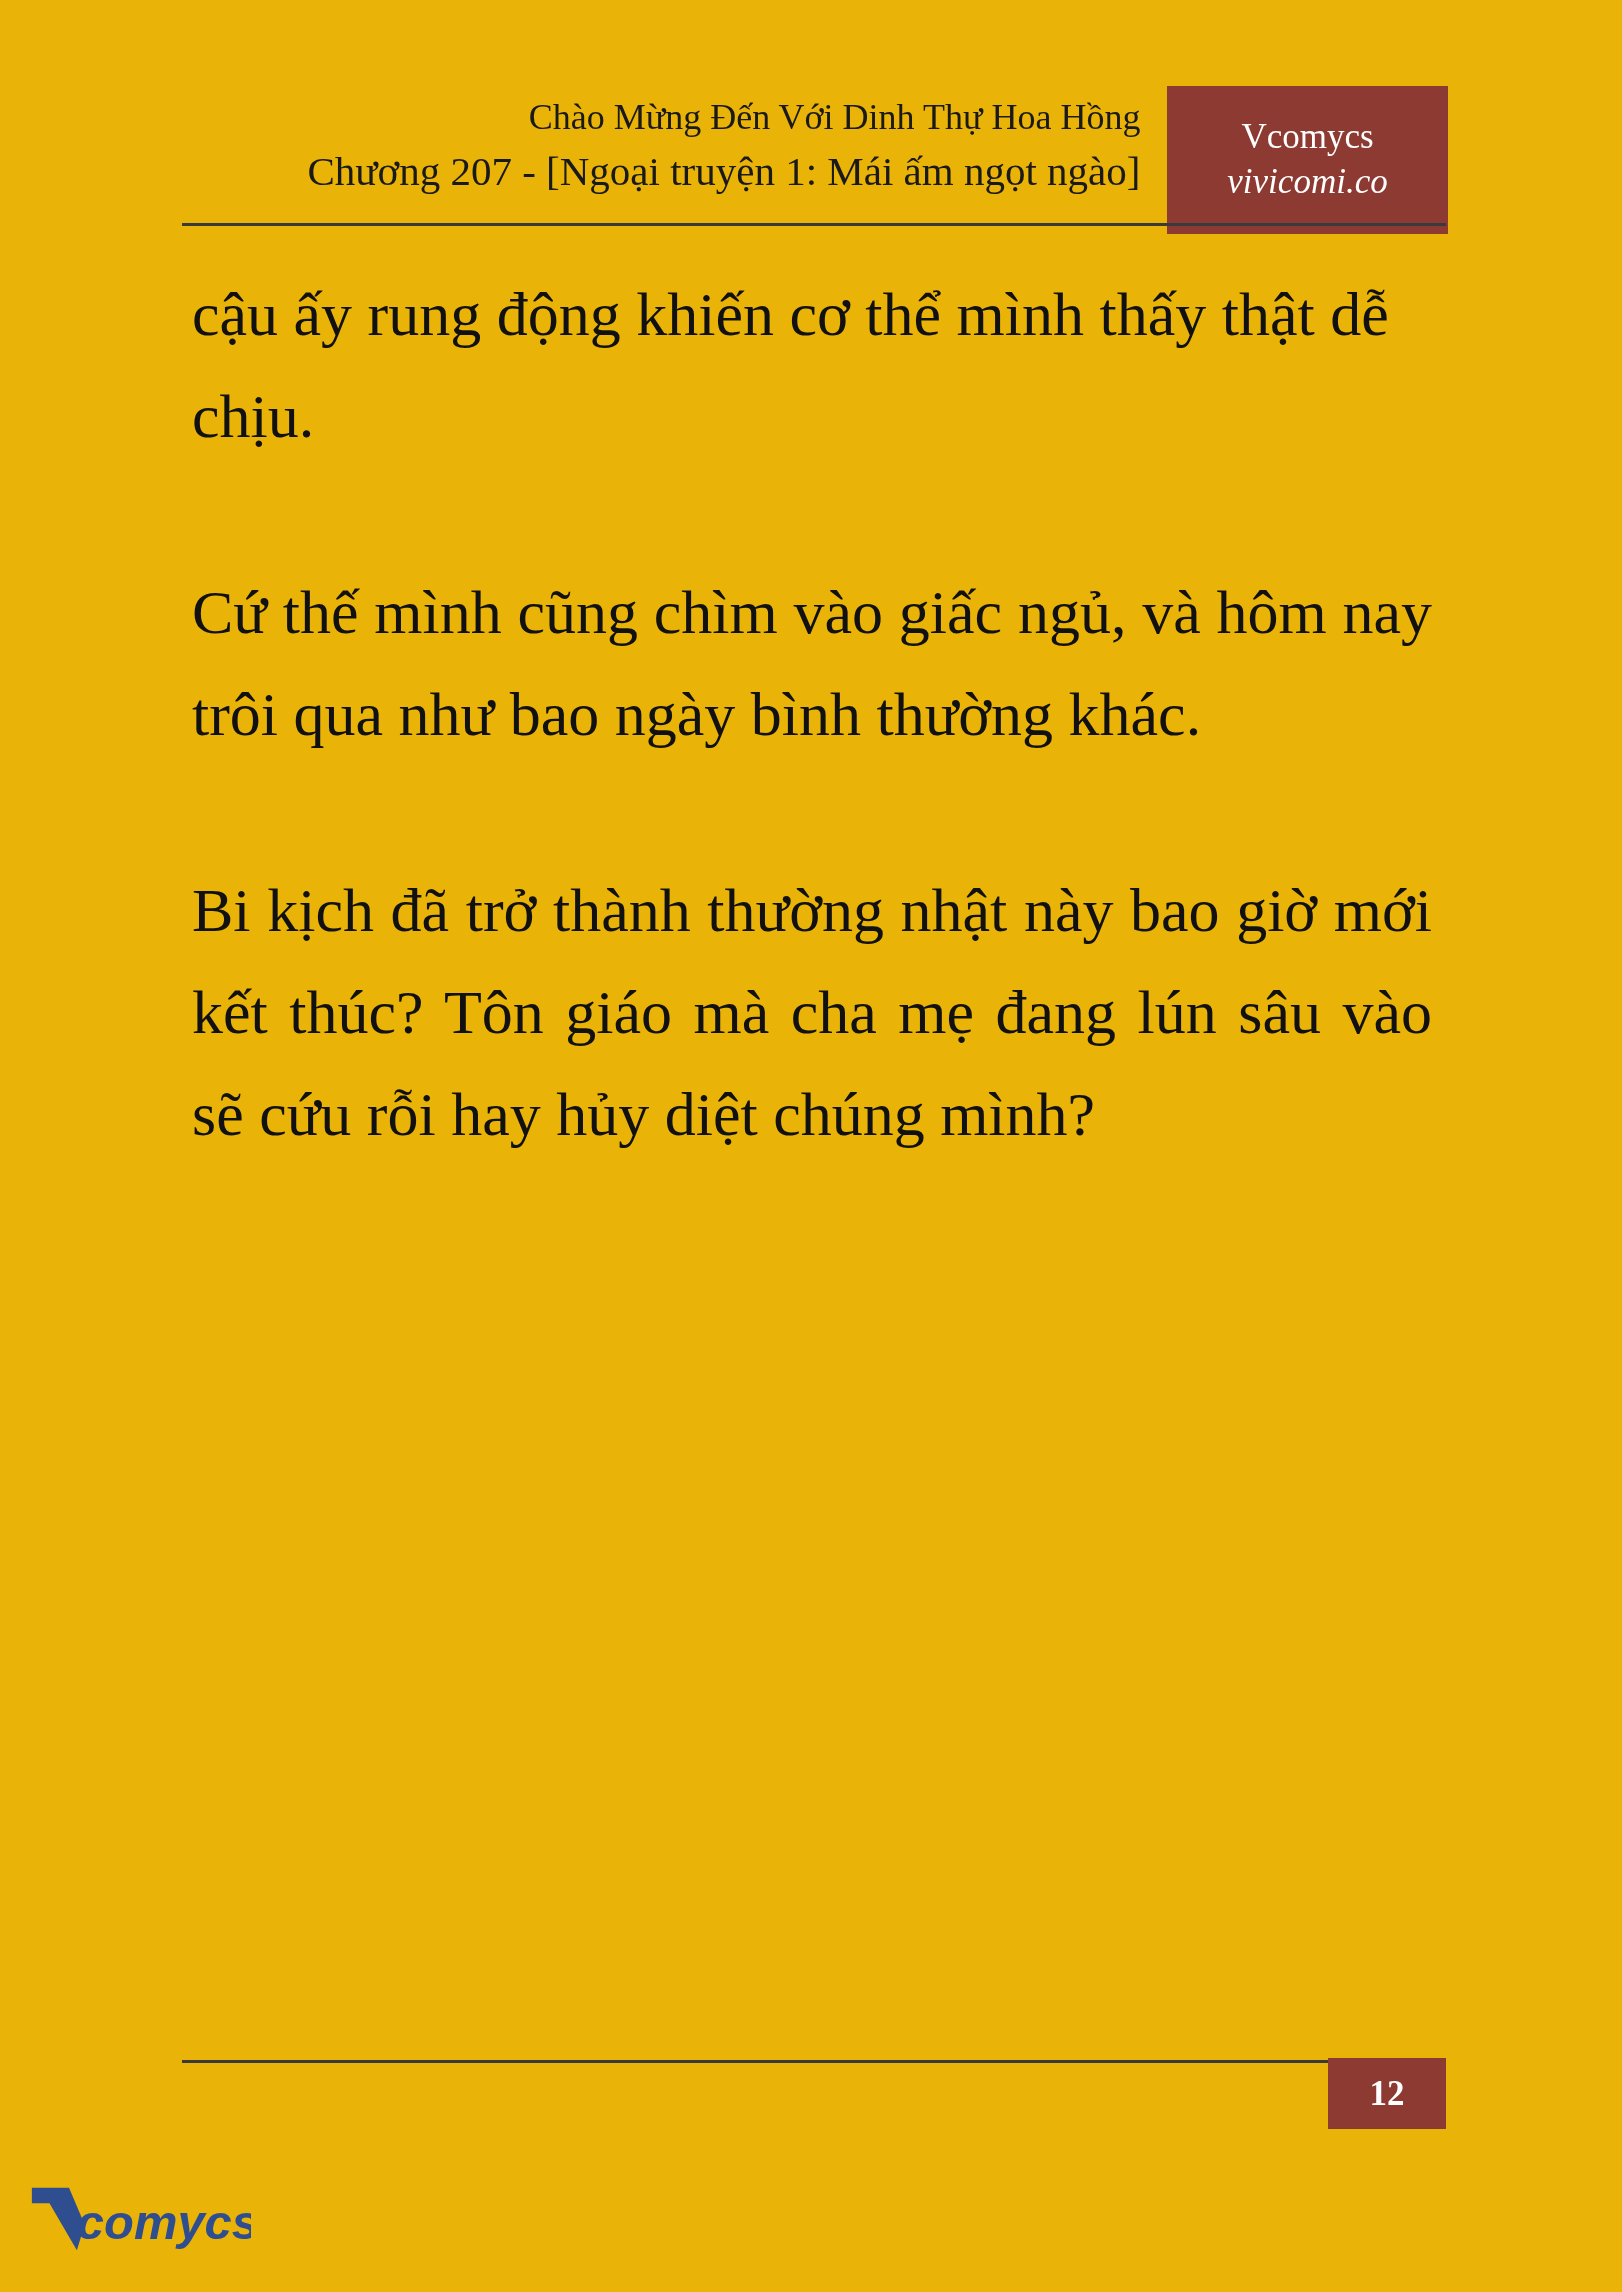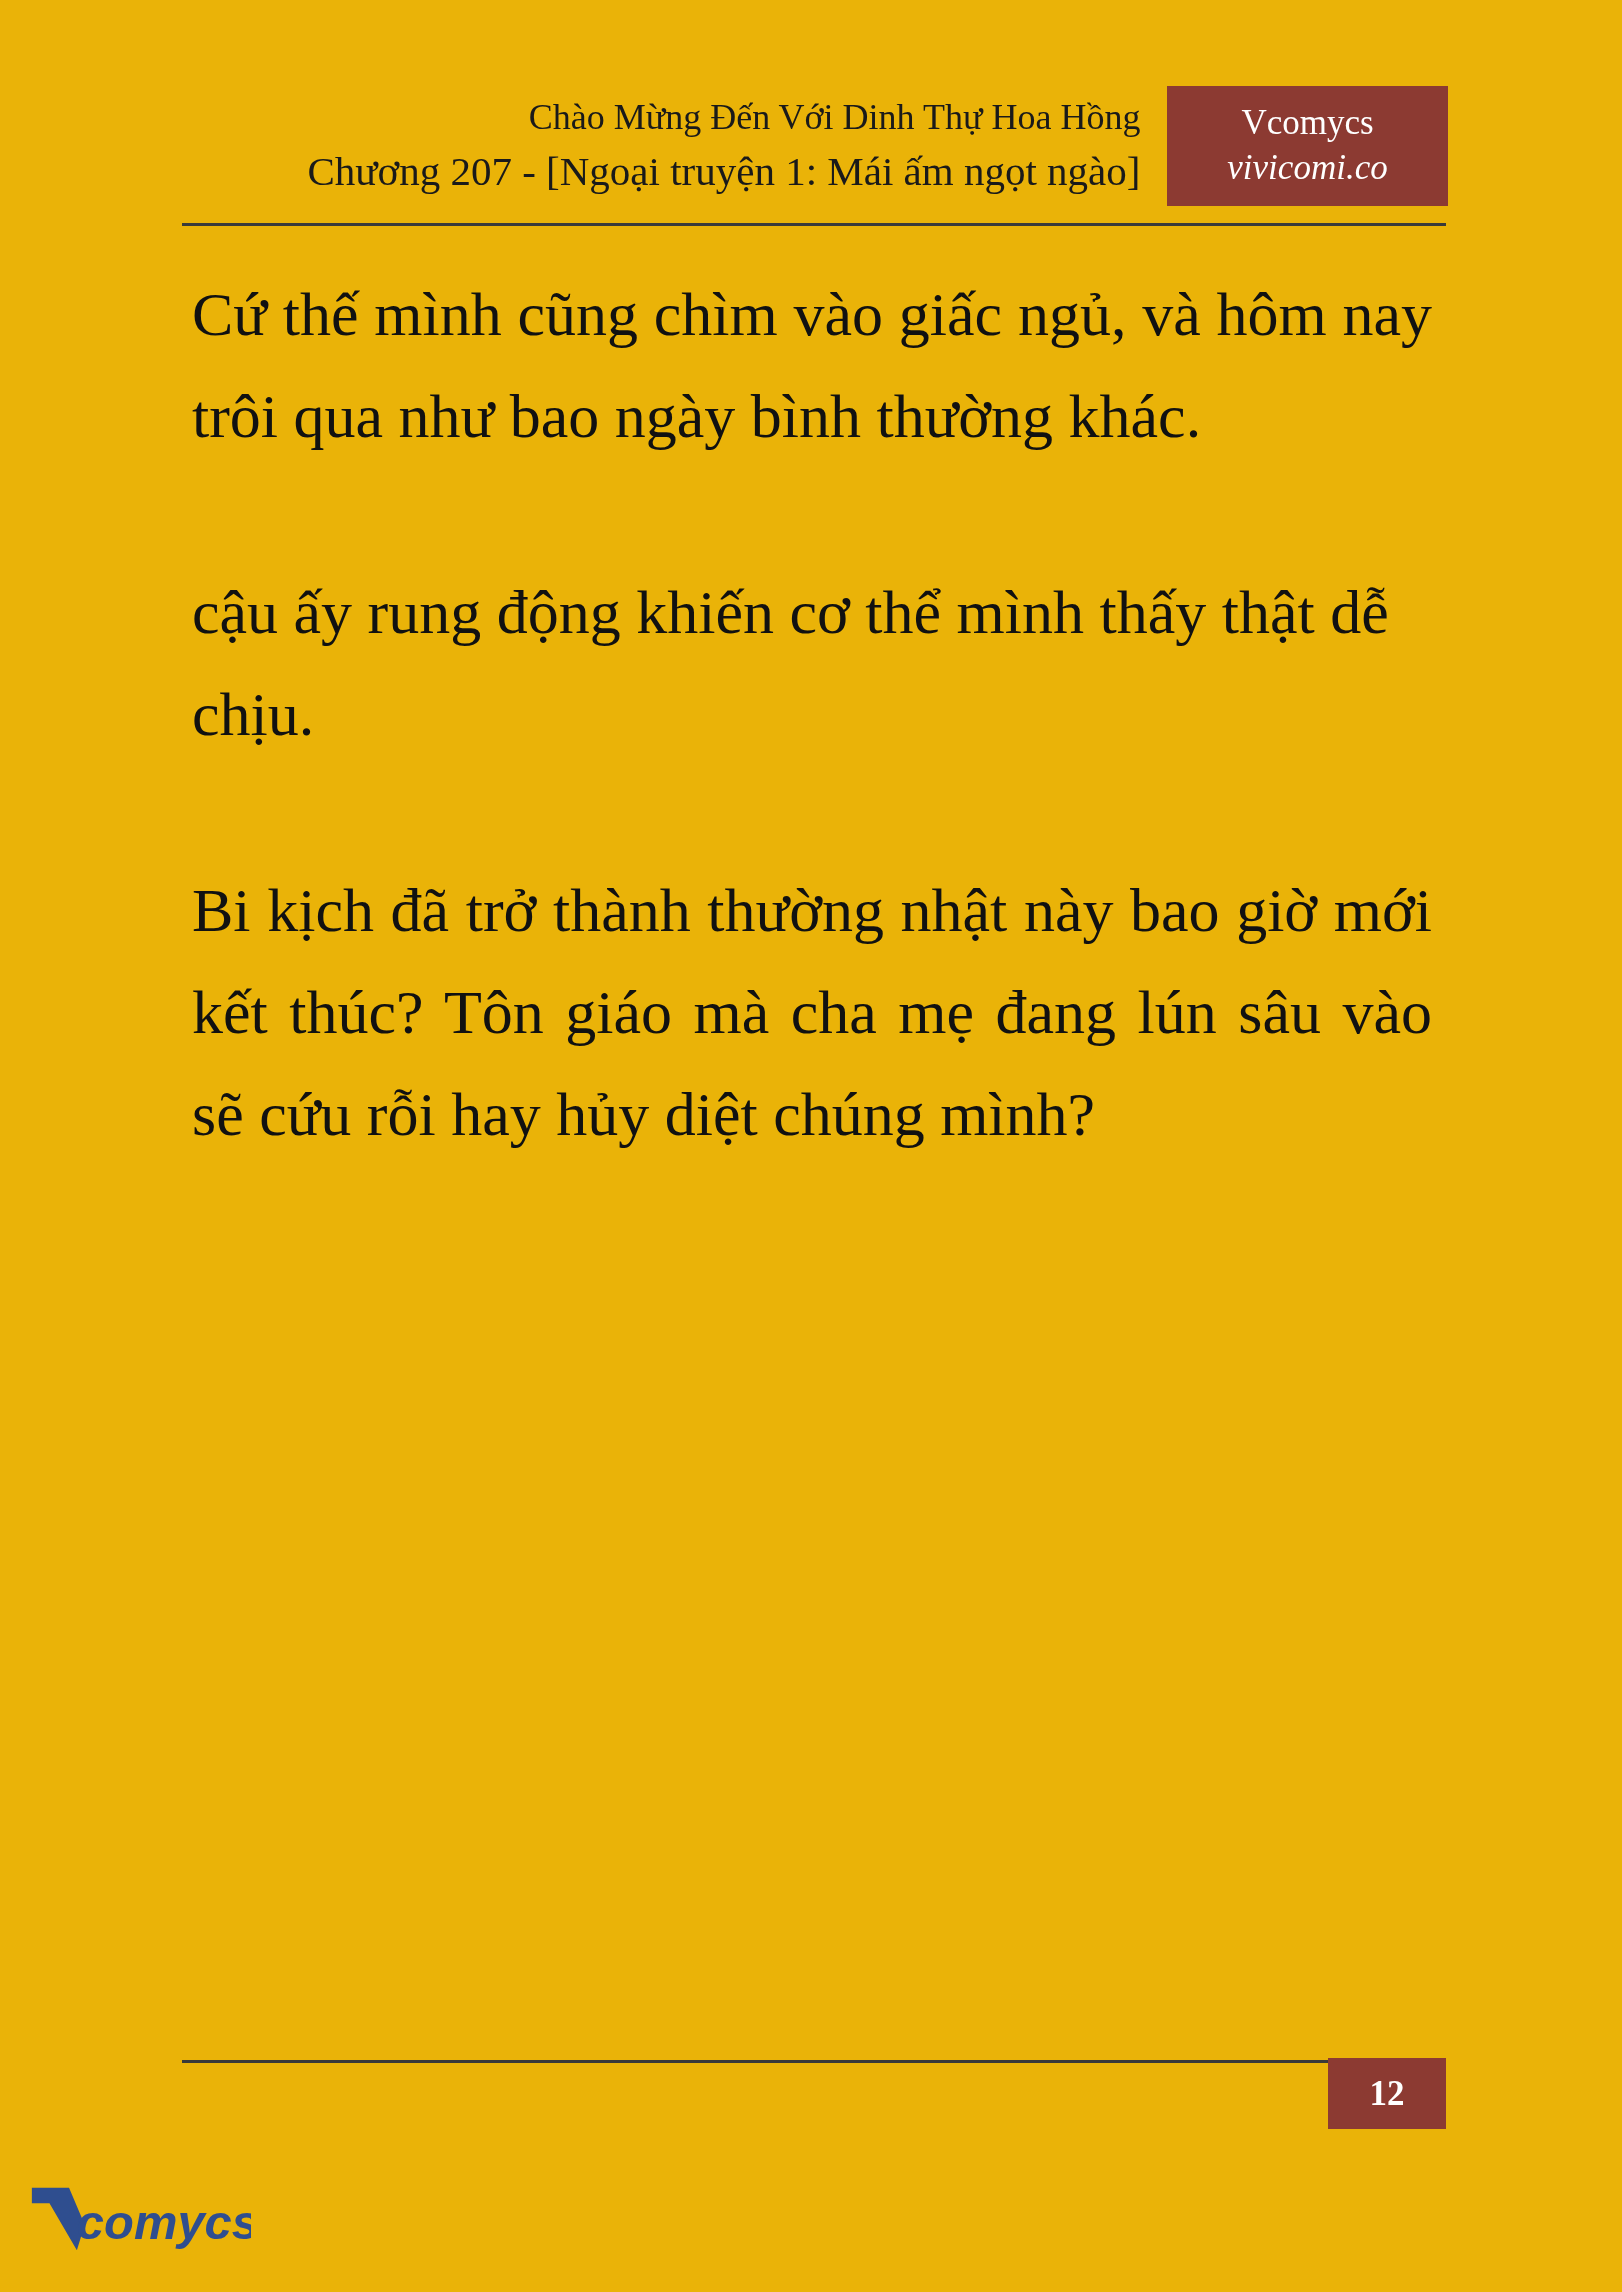--- a/index.html
+++ b/index.html
@@ -47,21 +47,21 @@
     white-space: nowrap;
   }
   .header-line.second {
     font-size: 41px;
   }
   .brand-box {
     position: absolute;
     left: 985px;
     top: -3.9px;
     width: 281px;
-    height: 120px;
+    height: 148px;
     background: #8c3a32;
     color: #ffffff;
     display: flex;
     flex-direction: column;
     align-items: center;
     justify-content: center;
     line-height: 1.28;
   }
   .brand-box .b1 {
     font-size: 35px;
@@ -166,22 +166,22 @@
       <div class="header-line second">Chương 207 - [Ngoại truyện 1: Mái ấm ngọt ngào]</div>
     </div>
     <div class="brand-box">
       <span class="b1">Vcomycs</span>
       <span class="b2">vivicomi.co</span>
     </div>
   </div>
   <div class="header-rule"></div>
 
   <div class="content">
+    <p class="para nojust">cậu ấy rung động khiến cơ thể mình thấy thật dễ chịu.</p>
     <p class="para">Cứ thế mình cũng chìm vào giấc ngủ, và hôm nay trôi qua như bao ngày bình thường khác.</p>
-    <p class="para nojust">cậu ấy rung động khiến cơ thể mình thấy thật dễ chịu.</p>
     <p class="para">Bi kịch đã trở thành thường nhật này bao giờ mới kết thúc? Tôn giáo mà cha mẹ đang lún sâu vào sẽ cứu rỗi hay hủy diệt chúng mình?</p>
   </div>
 
   <div class="footer-rule"></div>
   <div class="footer">
     <div class="page-num-box">12</div>
   </div>
 
   <div class="watermark">
     <svg width="225" height="90" viewBox="0 0 230 92" style="position:absolute;left:0;top:0;">

